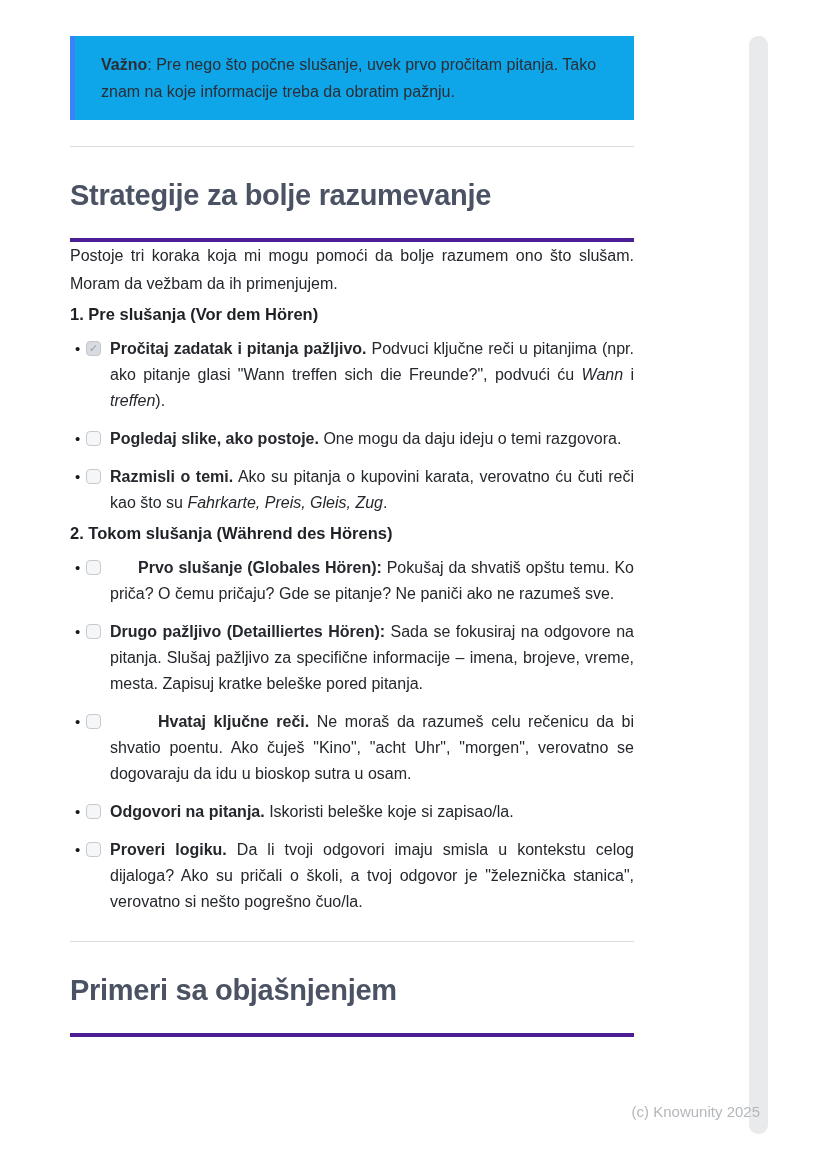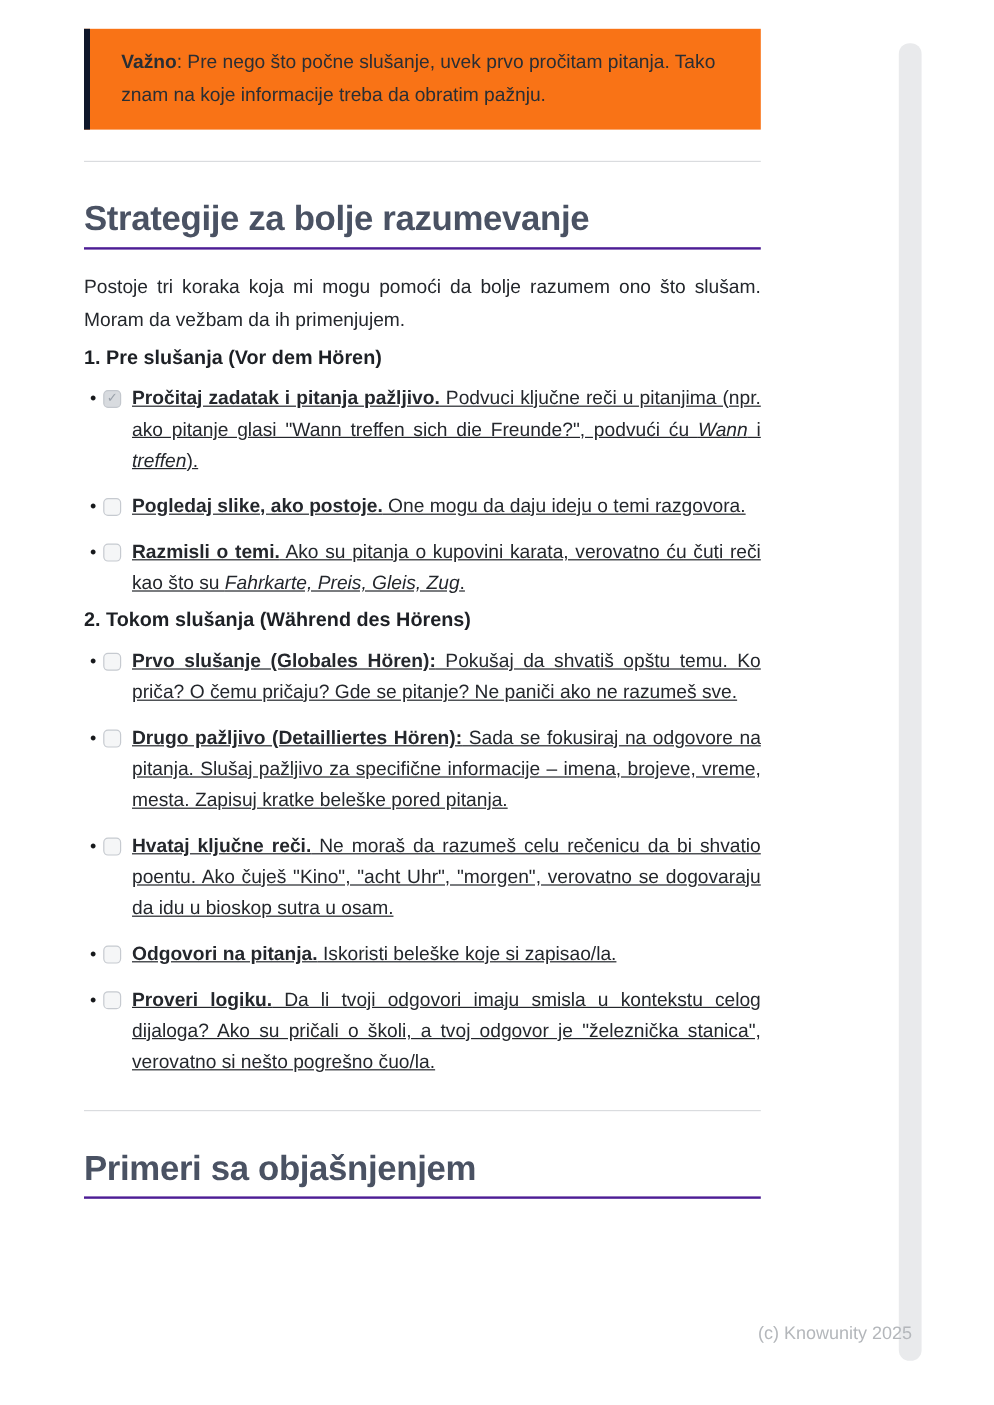--- a/index.html
+++ b/index.html
@@ -18,48 +18,47 @@
     width: 19px; height: 1098px;
     background: #e9eaec;
     border-radius: 9px;
   }
   .content {
     position: absolute;
     left: 70px; top: 0;
     width: 564px;
   }
   .callout {
-    margin-top: 24px;
-    background: #f97316;
-    border-left: 5px solid #0f172a;
+    margin-top: 36px;
+    background: #0ea5e9;
+    border-left: 5px solid #3b82f6;
     padding: 15px 28px 15px 26px;
   }
   .callout-text {
     font-size: 16px;
     line-height: 27px;
     color: #2a2e34;
   }
   .divider {
     border: none;
     border-top: 1px solid #dadcdf;
     margin-top: 26px;
     height: 0;
   }
   h1.sec-title {
     margin-top: 30px;
     font-size: 29px;
     line-height: 37px;
     font-weight: 700;
     color: #4a5263;
     letter-spacing: -0.3px;
-    padding-bottom: 4px;
-    border-bottom: 2px solid #4c1d95;
+    padding-bottom: 24px;
+    border-bottom: 4px solid #4c1d95;
   }
   .intro {
-    margin-top: 18px;
     font-size: 16px;
     line-height: 27.5px;
     text-align: justify;
     color: #24272c;
   }
   h3.sub-title {
     margin-top: 7px;
     font-size: 16.5px;
     line-height: 20px;
     font-weight: 700;
@@ -97,21 +96,20 @@
   .checkbox.checked {
     background: #d8dbdf;
     border-color: #c3c7cd;
   }
   .li-text {
     flex: 1;
     font-size: 16px;
     line-height: 26px;
     text-align: justify;
     color: #24272c;
-    text-decoration: underline;
   }
   .footer {
     position: absolute;
     top: 1103px;
     right: 68px;
     font-size: 15px;
     color: #b4b7bb;
     z-index: 2;
   }
 </style>
@@ -152,33 +150,33 @@
       <span class="bullet">•</span>
       <span class="checkbox"></span>
       <p class="li-text"><span style="font-weight: 700;">Razmisli o temi.</span><span> Ako su pitanja o kupovini karata, verovatno ću čuti reči kao što su </span><span style="font-style: italic;">Fahrkarte, Preis, Gleis, Zug</span><span>.</span></p>
     </div>
 
     <h3 class="sub-title">2. Tokom slušanja (Während des Hörens)</h3>
 
     <div class="li">
       <span class="bullet">•</span>
       <span class="checkbox"></span>
-      <p class="li-text"><span style="font-weight: 700;">Prvo slušanje (Globales Hören):</span><span> Pokušaj da shvatiš opštu temu. Ko priča? O čemu pričaju? Gde se pitanje? Ne paniči ako ne razumeš sve.</span></p>
+      <p class="li-text"><span style="font-weight: 700; margin-left: 28px;">Prvo slušanje (Globales Hören):</span><span> Pokušaj da shvatiš opštu temu. Ko priča? O čemu pričaju? Gde se pitanje? Ne paniči ako ne razumeš sve.</span></p>
     </div>
 
     <div class="li">
       <span class="bullet">•</span>
       <span class="checkbox"></span>
       <p class="li-text"><span style="font-weight: 700;">Drugo pažljivo (Detailliertes Hören):</span><span> Sada se fokusiraj na odgovore na pitanja. Slušaj pažljivo za specifične informacije – imena, brojeve, vreme, mesta. Zapisuj kratke beleške pored pitanja.</span></p>
     </div>
 
     <div class="li">
       <span class="bullet">•</span>
       <span class="checkbox"></span>
-      <p class="li-text"><span style="font-weight: 700;">Hvataj ključne reči.</span><span> Ne moraš da razumeš celu rečenicu da bi shvatio poentu. Ako čuješ "Kino", "acht Uhr", "morgen", verovatno se dogovaraju da idu u bioskop sutra u osam.</span></p>
+      <p class="li-text"><span style="font-weight: 700; margin-left: 48px;">Hvataj ključne reči.</span><span> Ne moraš da razumeš celu rečenicu da bi shvatio poentu. Ako čuješ "Kino", "acht Uhr", "morgen", verovatno se dogovaraju da idu u bioskop sutra u osam.</span></p>
     </div>
 
 
     <div class="li">
       <span class="bullet">•</span>
       <span class="checkbox"></span>
       <p class="li-text"><span style="font-weight: 700;">Odgovori na pitanja.</span><span> Iskoristi beleške koje si zapisao/la.</span></p>
     </div>
 
     <div class="li">

